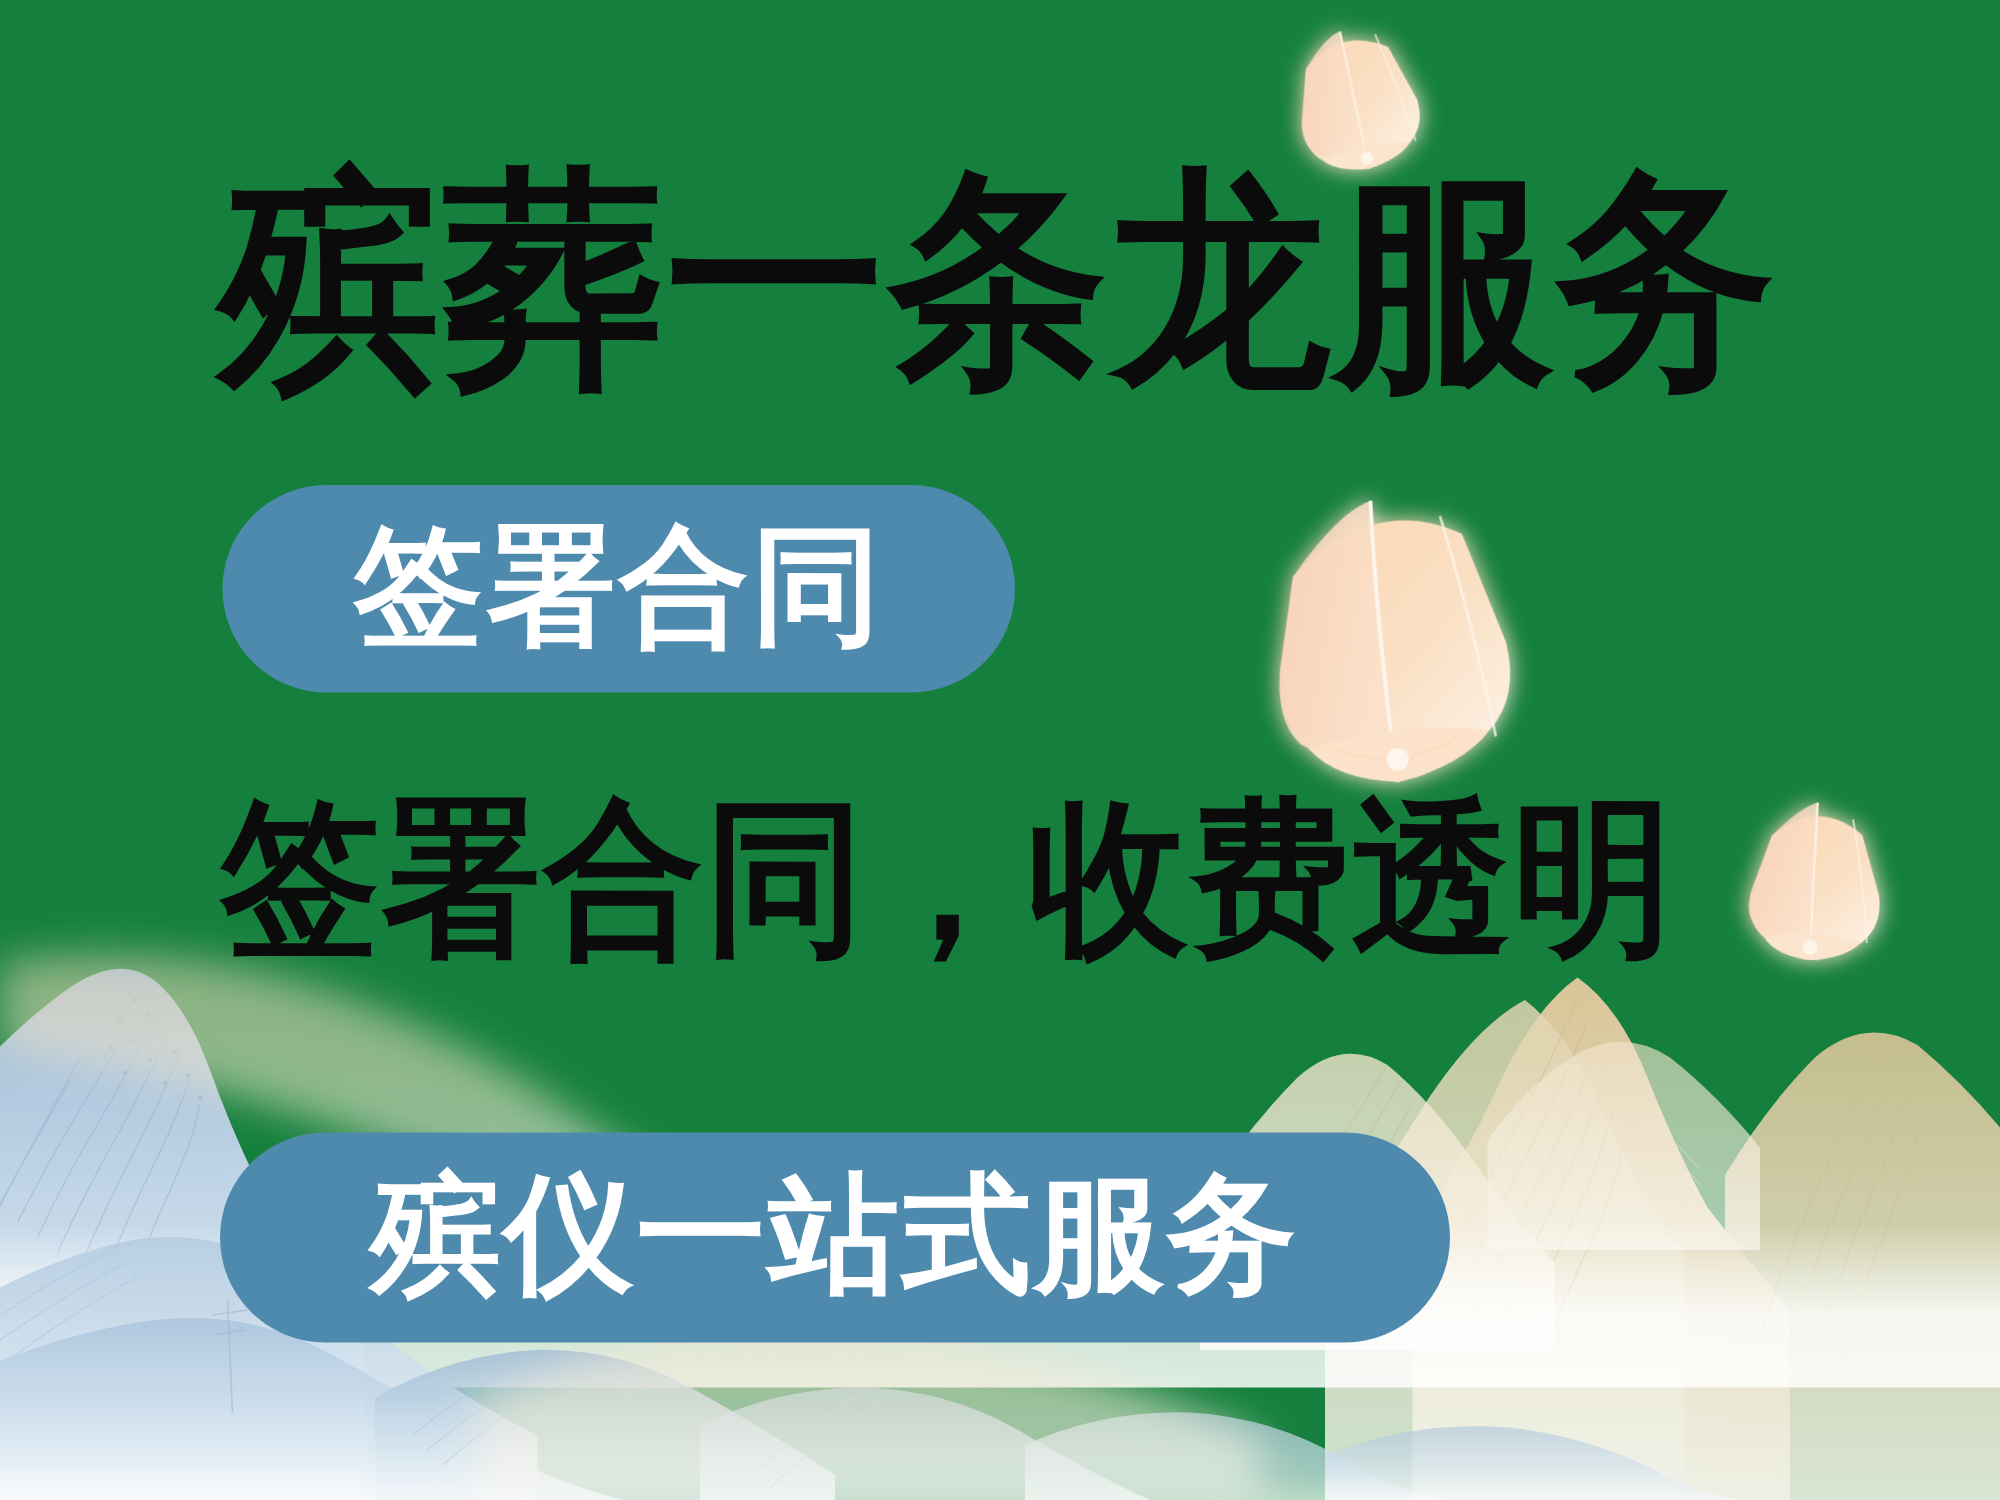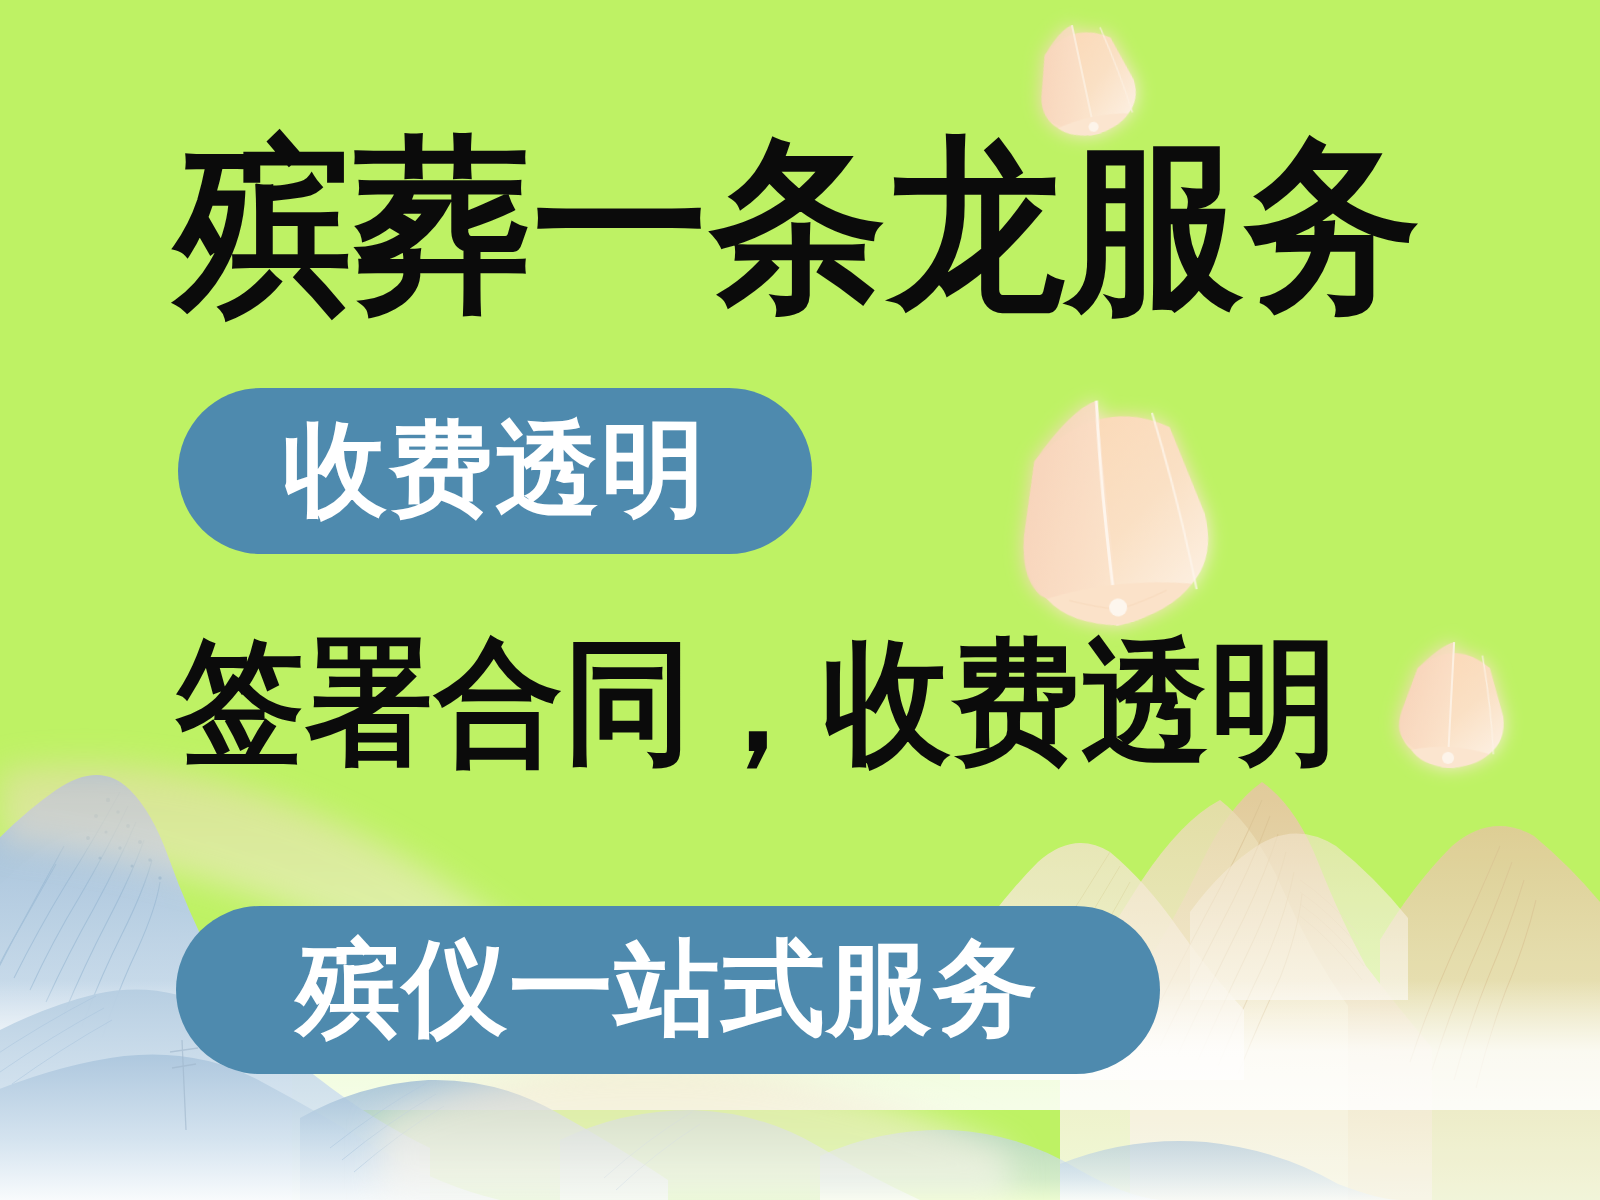--- a/index.html
+++ b/index.html
@@ -5,21 +5,21 @@
 <style>
   html, body {
     margin: 0;
     padding: 0;
     background: #ffffff;
   }
   #stage {
     position: relative;
     width: 1600px;
     height: 1200px;
-    background: #bef264;
+    background: #15803d;
     overflow: hidden;
     font-family: "Liberation Serif", "DejaVu Serif", serif;
   }
 
   
   .bg-art {
     position: absolute;
     inset: 0;
     pointer-events: none;
   }
@@ -312,21 +312,21 @@
         <path d="M88,18 Q100,72 104,116" stroke="#fdf2e6" stroke-width="1.4" fill="none" opacity="0.8"></path>
         <path d="M22,116 Q59,106 100,116 Q86,130 59,132 Q32,130 22,116 Z" fill="#fbe5cf"></path>
         <circle cx="59" cy="122" r="6" fill="#fdf4ea"></circle>
       </g>
     </svg>
   </div>
 
   <div class="headline">殡葬一条龙服务</div>
 
   <div class="pill" id="pill-hearse">
-    <span class="pill-label">收费透明</span>
+    <span class="pill-label">签署合同</span>
   </div>
 
   <div class="subline">签署合同，收费透明</div>
 
   <div class="pill" id="pill-onestop">
     <span class="pill-label">殡仪一站式服务</span>
   </div>
 
 </div>
 

